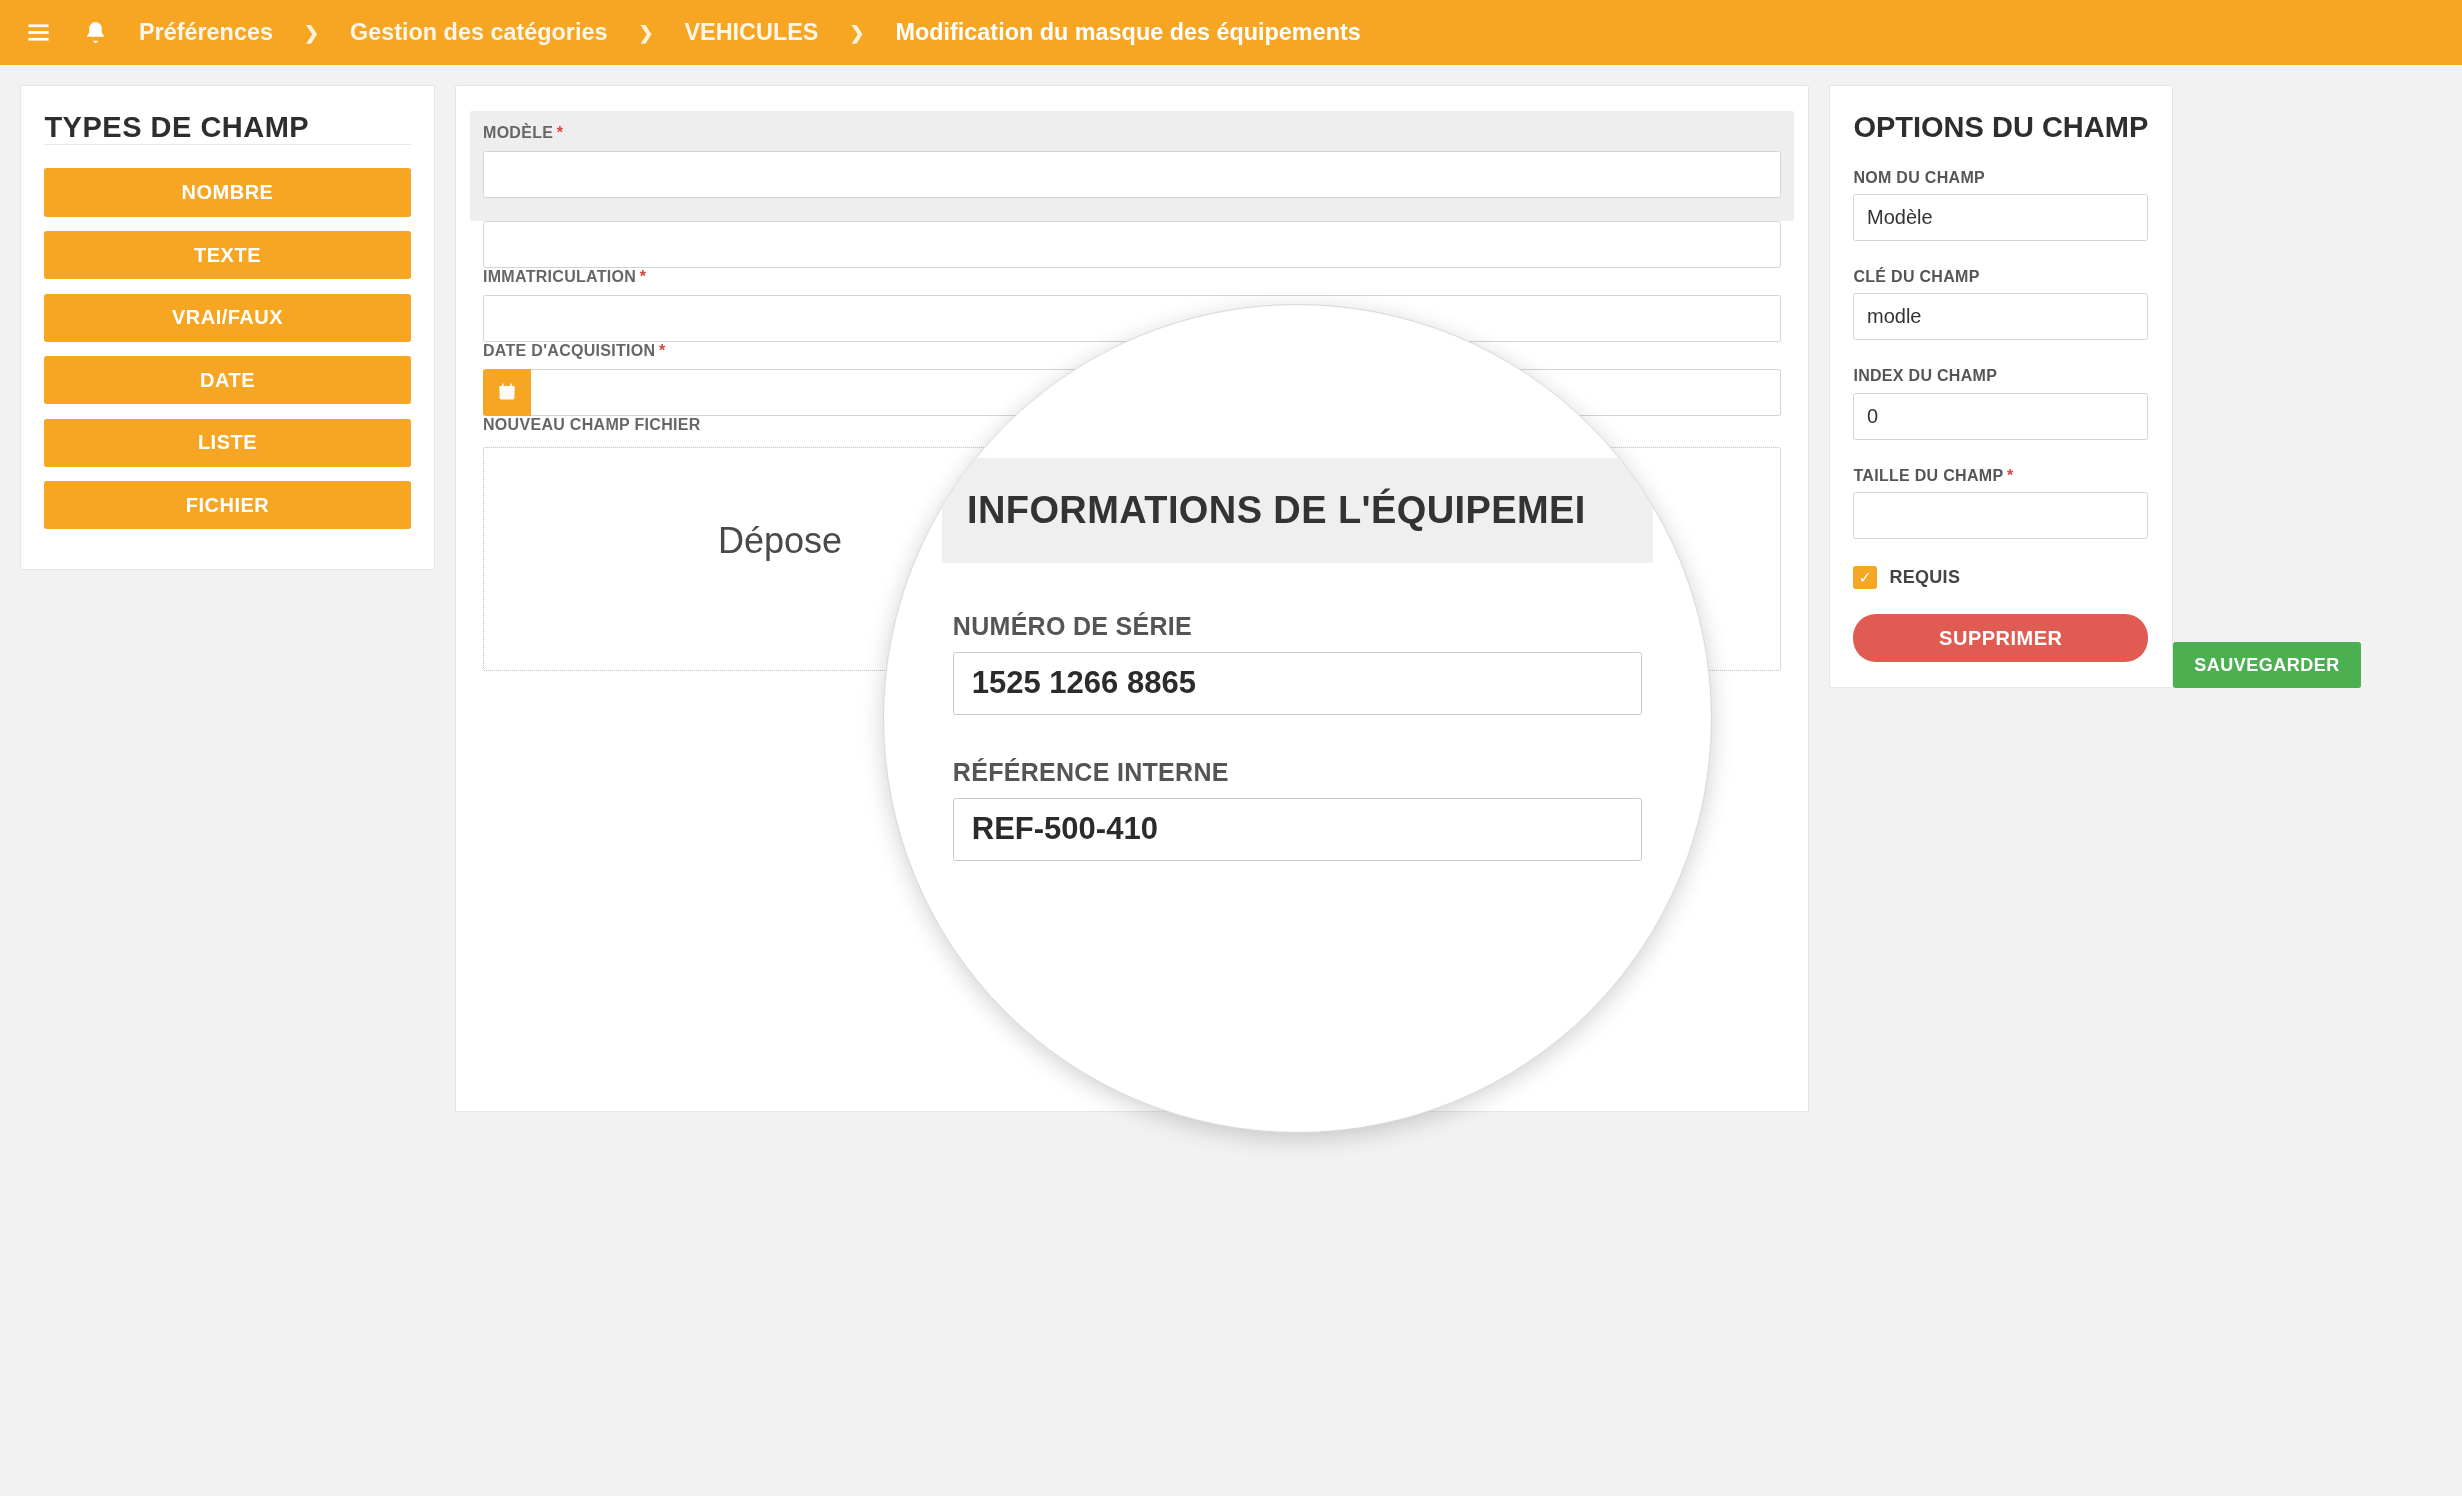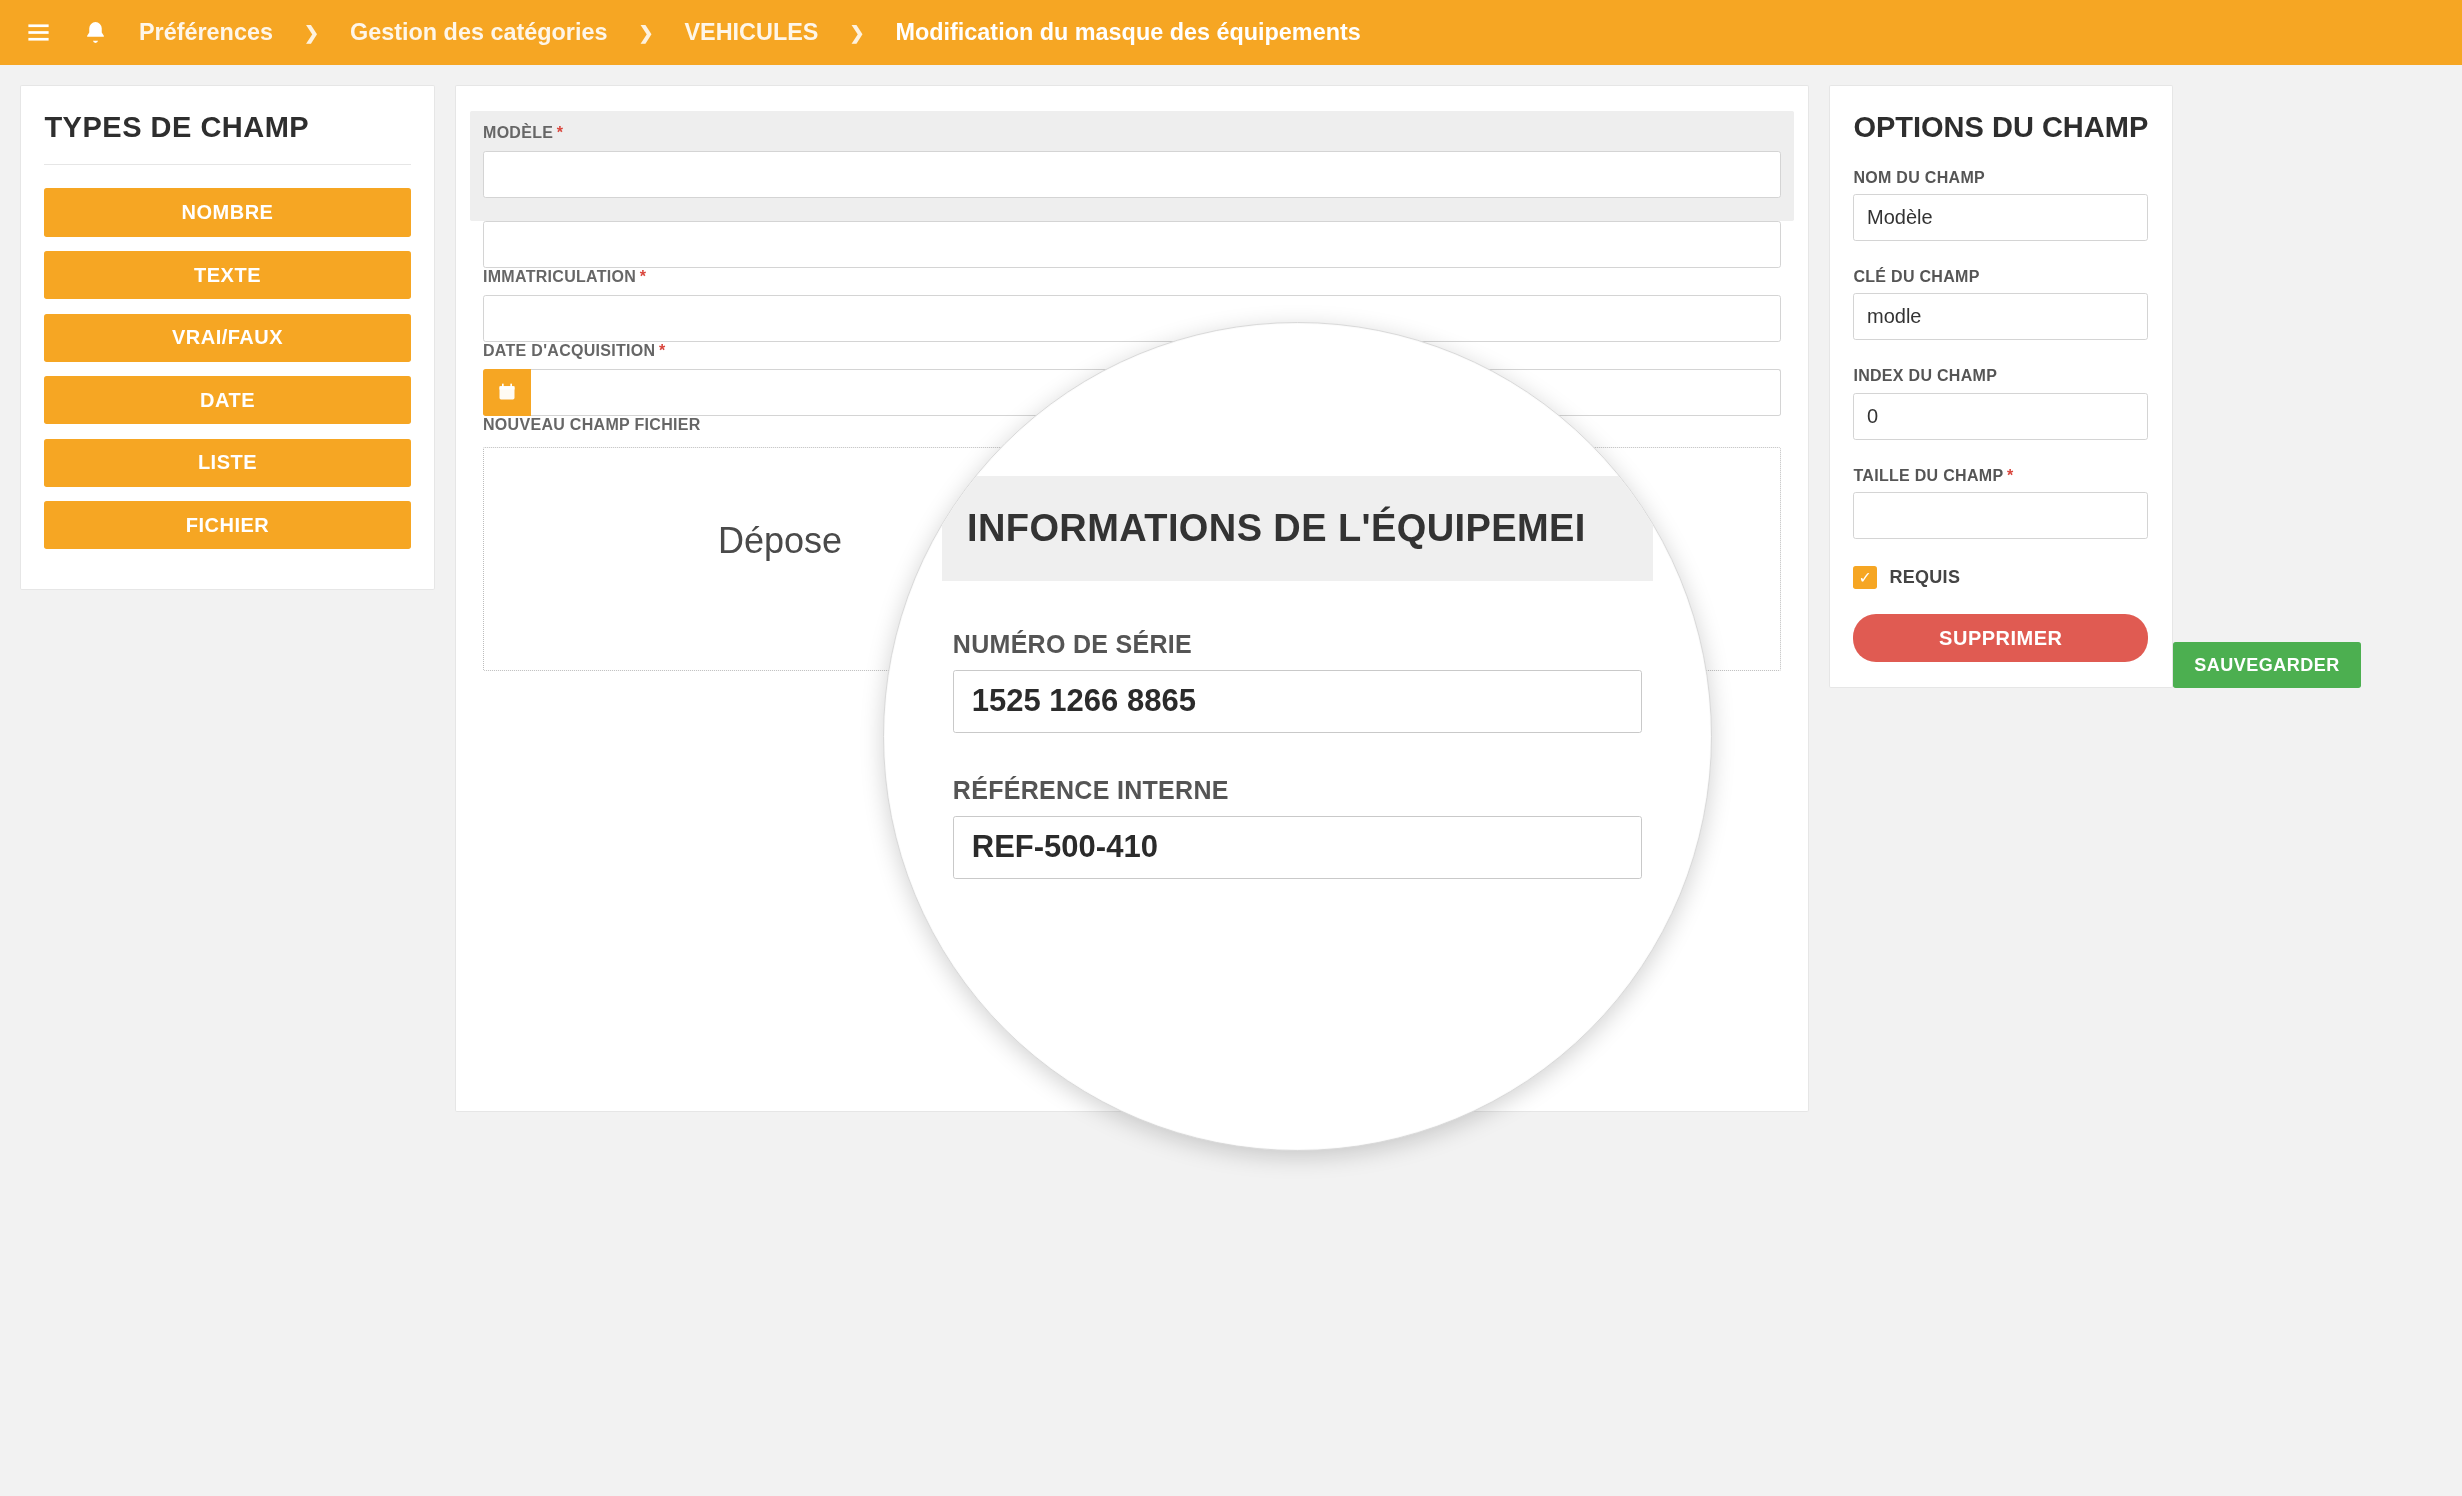--- a/index.html
+++ b/index.html
@@ -43,21 +43,20 @@
   }
 
   .sidebar {
     width: 415px;
   }
   .sidebar h2 {
     font-size: 29px;
     font-weight: 800;
     color: #2e2e2e;
     letter-spacing: 0.5px;
-    margin-bottom: 20px;
   }
   .sidebar hr {
     border: none;
     border-top: 0.9px solid #e6e6e6;
     margin-bottom: 23.4px;
   }
   .type-btn {
     display: block;
     width: 100%;
     background: #f6a623;
@@ -178,21 +177,21 @@
     font-size: 20px; font-weight:700; letter-spacing:0.5px;
     color:#fff; cursor:pointer;
   }
   .btn-danger { background:#e05b52;border-radius:23px; }
   .btn-success { background:#4caf50; padding:12.6px 21.6px; width:auto; align-self:flex-end; font-size:18px; }
 
   
   .magnifier {
     position: absolute;
     left: 883px;
-    top: 322px;
+    top: 304px;
     width: 829px;
     height: 829px;
     border-radius: 50%;
     background: #fff;
     border: 1.8px solid #d9d9d9;
     box-shadow: 0 5.4px 23.4px rgba(0,0,0,0.18), inset 0 0 0 0.9px rgba(0,0,0,0.02);
     overflow: hidden;
   }
   .mag-inner {
     padding: 153px 58px 0 58px;

